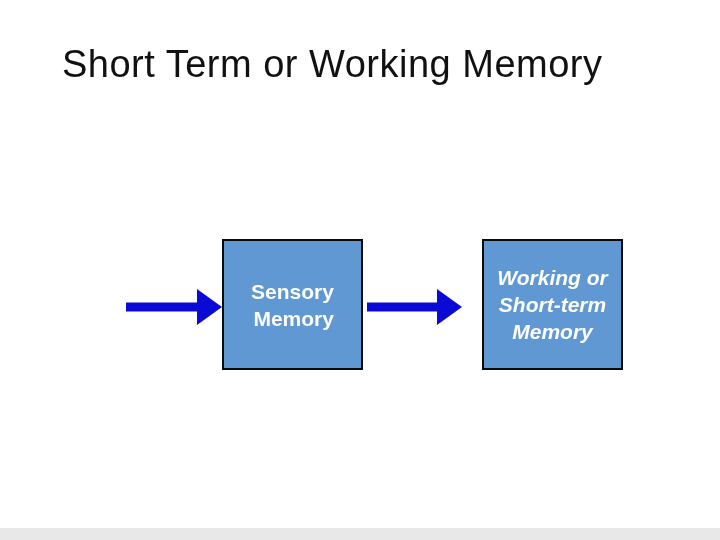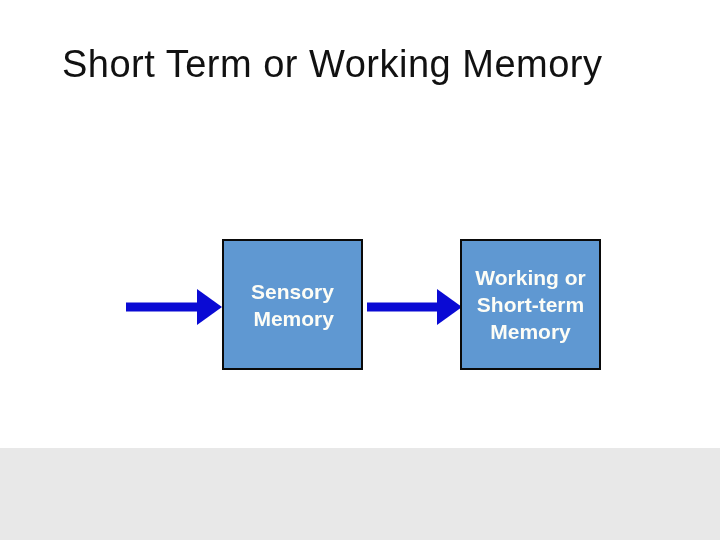--- a/index.html
+++ b/index.html
@@ -11,21 +11,21 @@
     --arrow: #0a0ad4;
   }
   * { margin: 0; padding: 0; box-sizing: border-box; }
   html, body {
     width: 720px; height: 540px;
     font-family: "Liberation Sans", sans-serif;
     background: #e8e8e8;
   }
   .slide {
     position: relative;
-    width: 720px; height: 448px;
+    width: 720px; height: 528px;
     background: var(--background);
     overflow: hidden;
   }
   .slide-title {
     position: absolute;
     left: 62px; top: 40px;
     width: 620px;
     font-size: 38px;
     font-weight: 300;
     letter-spacing: 0.5px;
@@ -37,21 +37,21 @@
     position: absolute;
     width: 141px; height: 131px;
     background: var(--box-fill);
     border: 2px solid var(--box-border);
     display: flex;
     align-items: center;
     justify-content: center;
     text-align: center;
   }
   .mem-box.left  { left: 222px; top: 239px; text-align: right; }
-  .mem-box.right { left: 460px; top: 239px; }
+  .mem-box.right { left: 482px; top: 239px; font-style: italic; }
   .mem-box .label {
     font-size: 21px;
     font-weight: bold;
     line-height: 27px;
     color: var(--box-text);
     white-space: pre-line;
   }
   .flow-arrow {
     position: absolute;
     color: var(--arrow);

